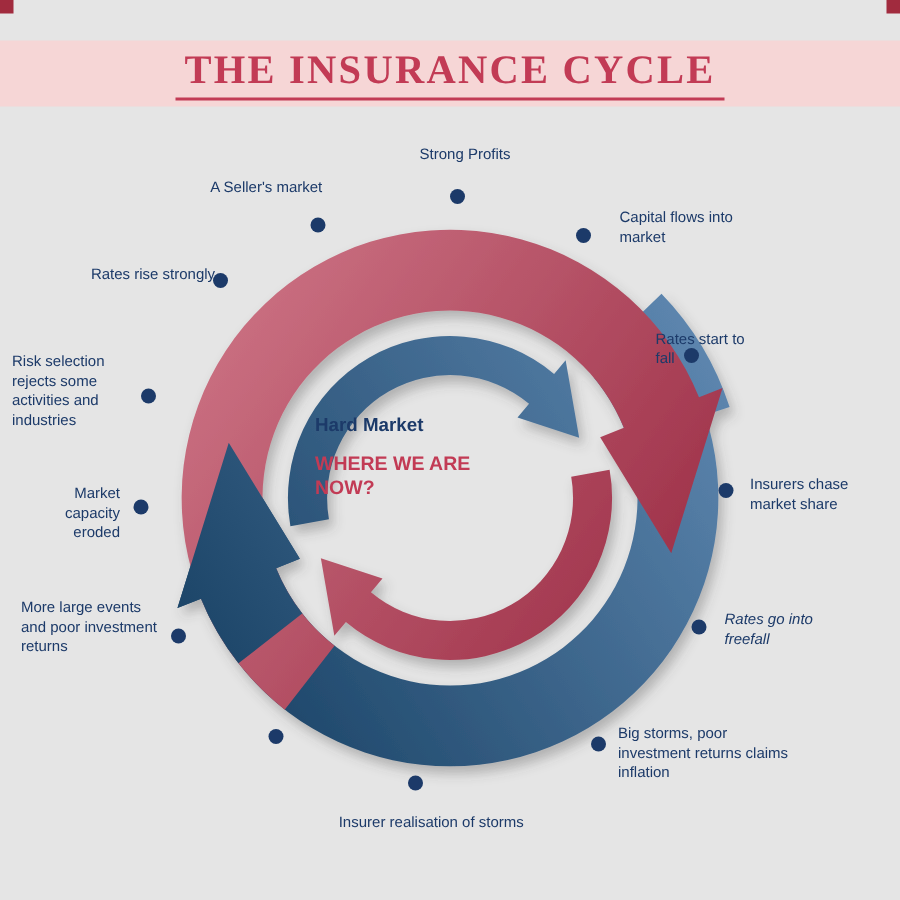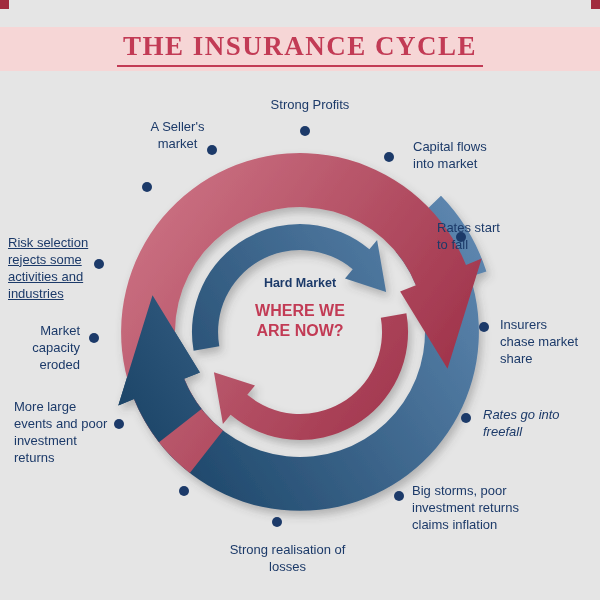--- a/index.html
+++ b/index.html
@@ -10,28 +10,28 @@
   .corner-mark.left{left:0;}
   .corner-mark.right{right:0;}
 
   .header-band{position:absolute;left:0;top:27px;width:600px;height:44px;background:#f6d6d6;
                display:flex;align-items:center;justify-content:center;}
   .title{font-family:"Liberation Serif",serif;font-size:27px;font-weight:bold;letter-spacing:1.5px;
          color:#c23b55;border-bottom:2px solid #c23b55;padding:0 6px 3px 6px;white-space:nowrap;}
 
   svg.diagram{position:absolute;left:0;top:0;}
 
-  .node-label{position:absolute;font-size:13px;line-height:1.3;color:#1c3a69;}
+  .node-label{position:absolute;font-size:10px;line-height:1.3;color:#1c3a69;}
   .dot{position:absolute;width:10px;height:10px;border-radius:50%;background:#1c3a69;
        transform:translate(-50%,-50%);}
 
-  .center-line{position:absolute;left:210px;width:180px;text-align:center;}
+  .center-line{position:absolute;left:210px;width:180px;text-align:left;}
   .market-label{font-size:12.5px;font-weight:bold;color:#1c3a69;}
   .headline-wrap{top:301px;}
-  .headline{display:inline-block;width:120px;font-size:16px;font-weight:bold;color:#c23b55;line-height:1.25;}
+  .headline{display:inline-block;width:120px;font-size:13px;font-weight:bold;color:#c23b55;line-height:1.25;}
 </style>
 </head>
 <body>
 
 <div class="stage">
 
   <div class="corner-mark left"></div>
   <div class="corner-mark right"></div>
 
   <div class="header-band">
@@ -70,28 +70,29 @@
   </svg>
 
   <div class="center-line market-label" style="top:276px;">Hard Market</div>
   <div class="center-line headline-wrap">
     <span class="headline">WHERE WE ARE NOW?</span>
   </div>
 
   <div class="node-label" style="left:235px;top:97px;width:150px;text-align:center;">Strong Profits</div>
   <div class="node-label" style="left:140px;top:119px;width:75px;text-align:center;">A Seller's market</div>
   <div class="node-label" style="left:413px;top:139px;width:95px;text-align:left;">Capital flows into market</div>
+  <div class="node-label" style="left:57px;top:177px;width:90px;text-align:center;">Rates rise strongly</div>
   <div class="node-label" style="left:437px;top:220px;width:70px;text-align:left;">Rates start to fall</div>
-  <div class="node-label" style="left:8px;top:235px;width:85px;text-align:left;text-decoration:underline;">Risk selection rejects some activities and industries</div>
+  <div class="node-label" style="left:8px;top:235px;width:85px;text-align:left;">Risk selection rejects some activities and industries</div>
   <div class="node-label" style="left:500px;top:317px;width:85px;text-align:left;">Insurers chase market share</div>
   <div class="node-label" style="left:20px;top:323px;width:60px;text-align:right;">Market capacity eroded</div>
   <div class="node-label" style="left:483px;top:407px;width:78px;text-align:left;font-style:italic;">Rates go into freefall</div>
   <div class="node-label" style="left:14px;top:399px;width:95px;text-align:left;">More large events and poor investment returns</div>
   <div class="node-label" style="left:412px;top:483px;width:115px;text-align:left;">Big storms, poor investment returns claims inflation</div>
-  <div class="node-label" style="left:225px;top:542px;width:125px;text-align:center;">Strong realisation of losses</div>
+  <div class="node-label" style="left:225px;top:542px;width:125px;text-align:center;">Insurer realisation of storms</div>
 
   <div class="dot" style="left:305px;top:131px;"></div>
   <div class="dot" style="left:212px;top:150px;"></div>
   <div class="dot" style="left:389px;top:157px;"></div>
   <div class="dot" style="left:147px;top:187px;"></div>
   <div class="dot" style="left:461px;top:237px;"></div>
   <div class="dot" style="left:99px;top:264px;"></div>
   <div class="dot" style="left:484px;top:327px;"></div>
   <div class="dot" style="left:94px;top:338px;"></div>
   <div class="dot" style="left:466px;top:418px;"></div>

